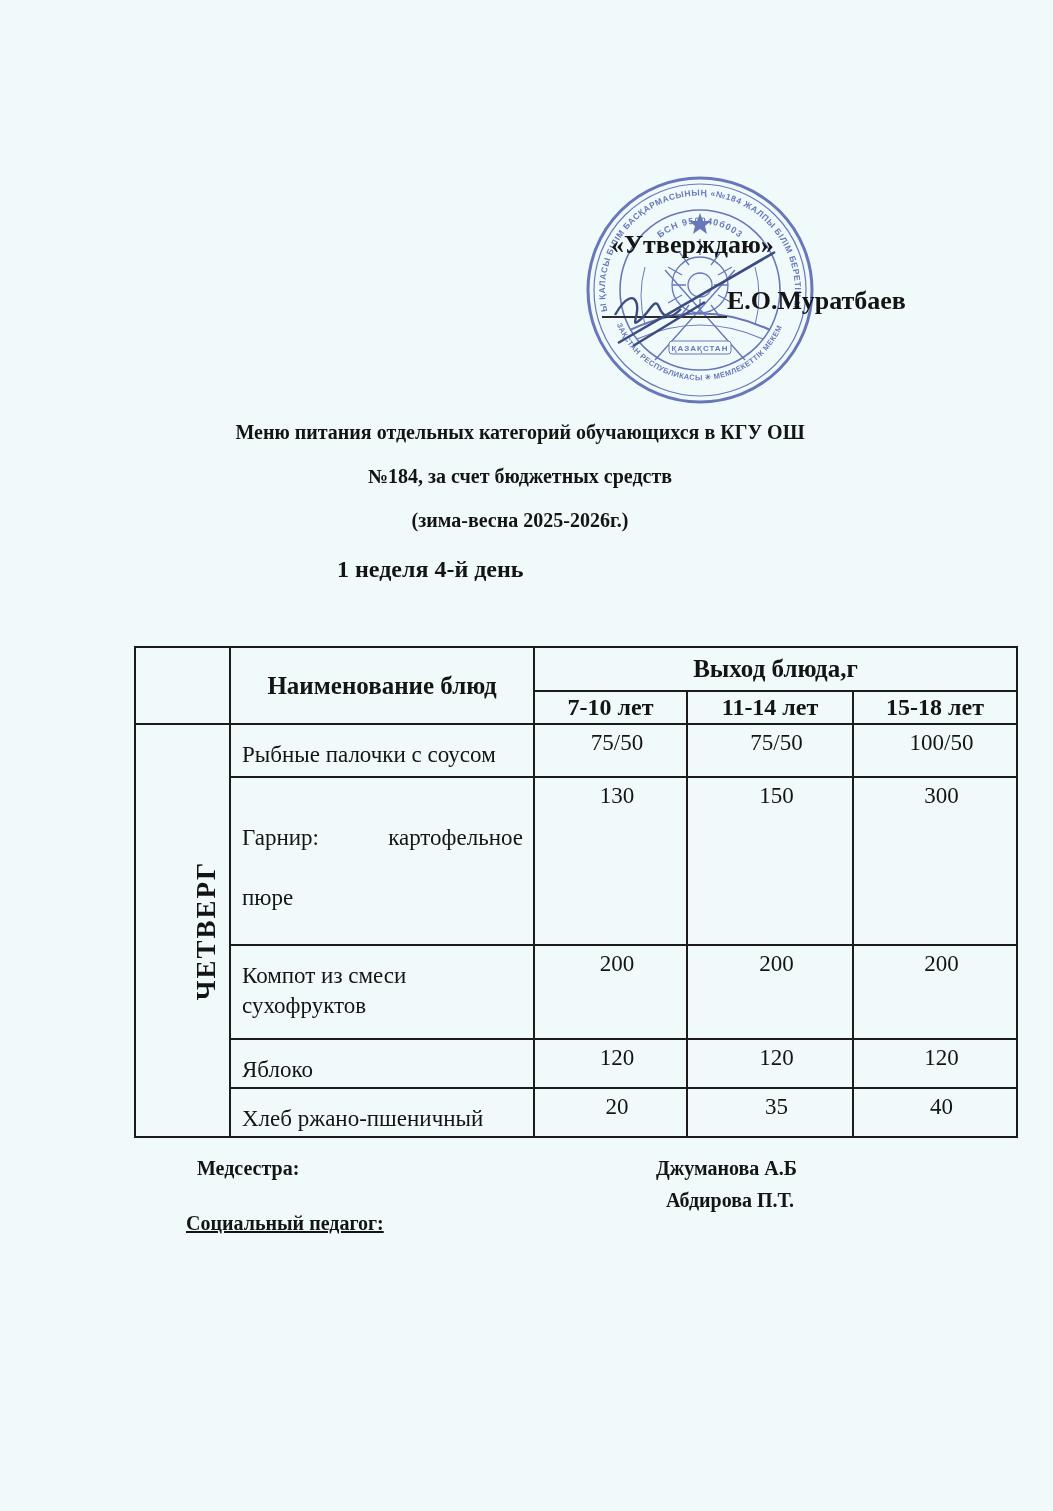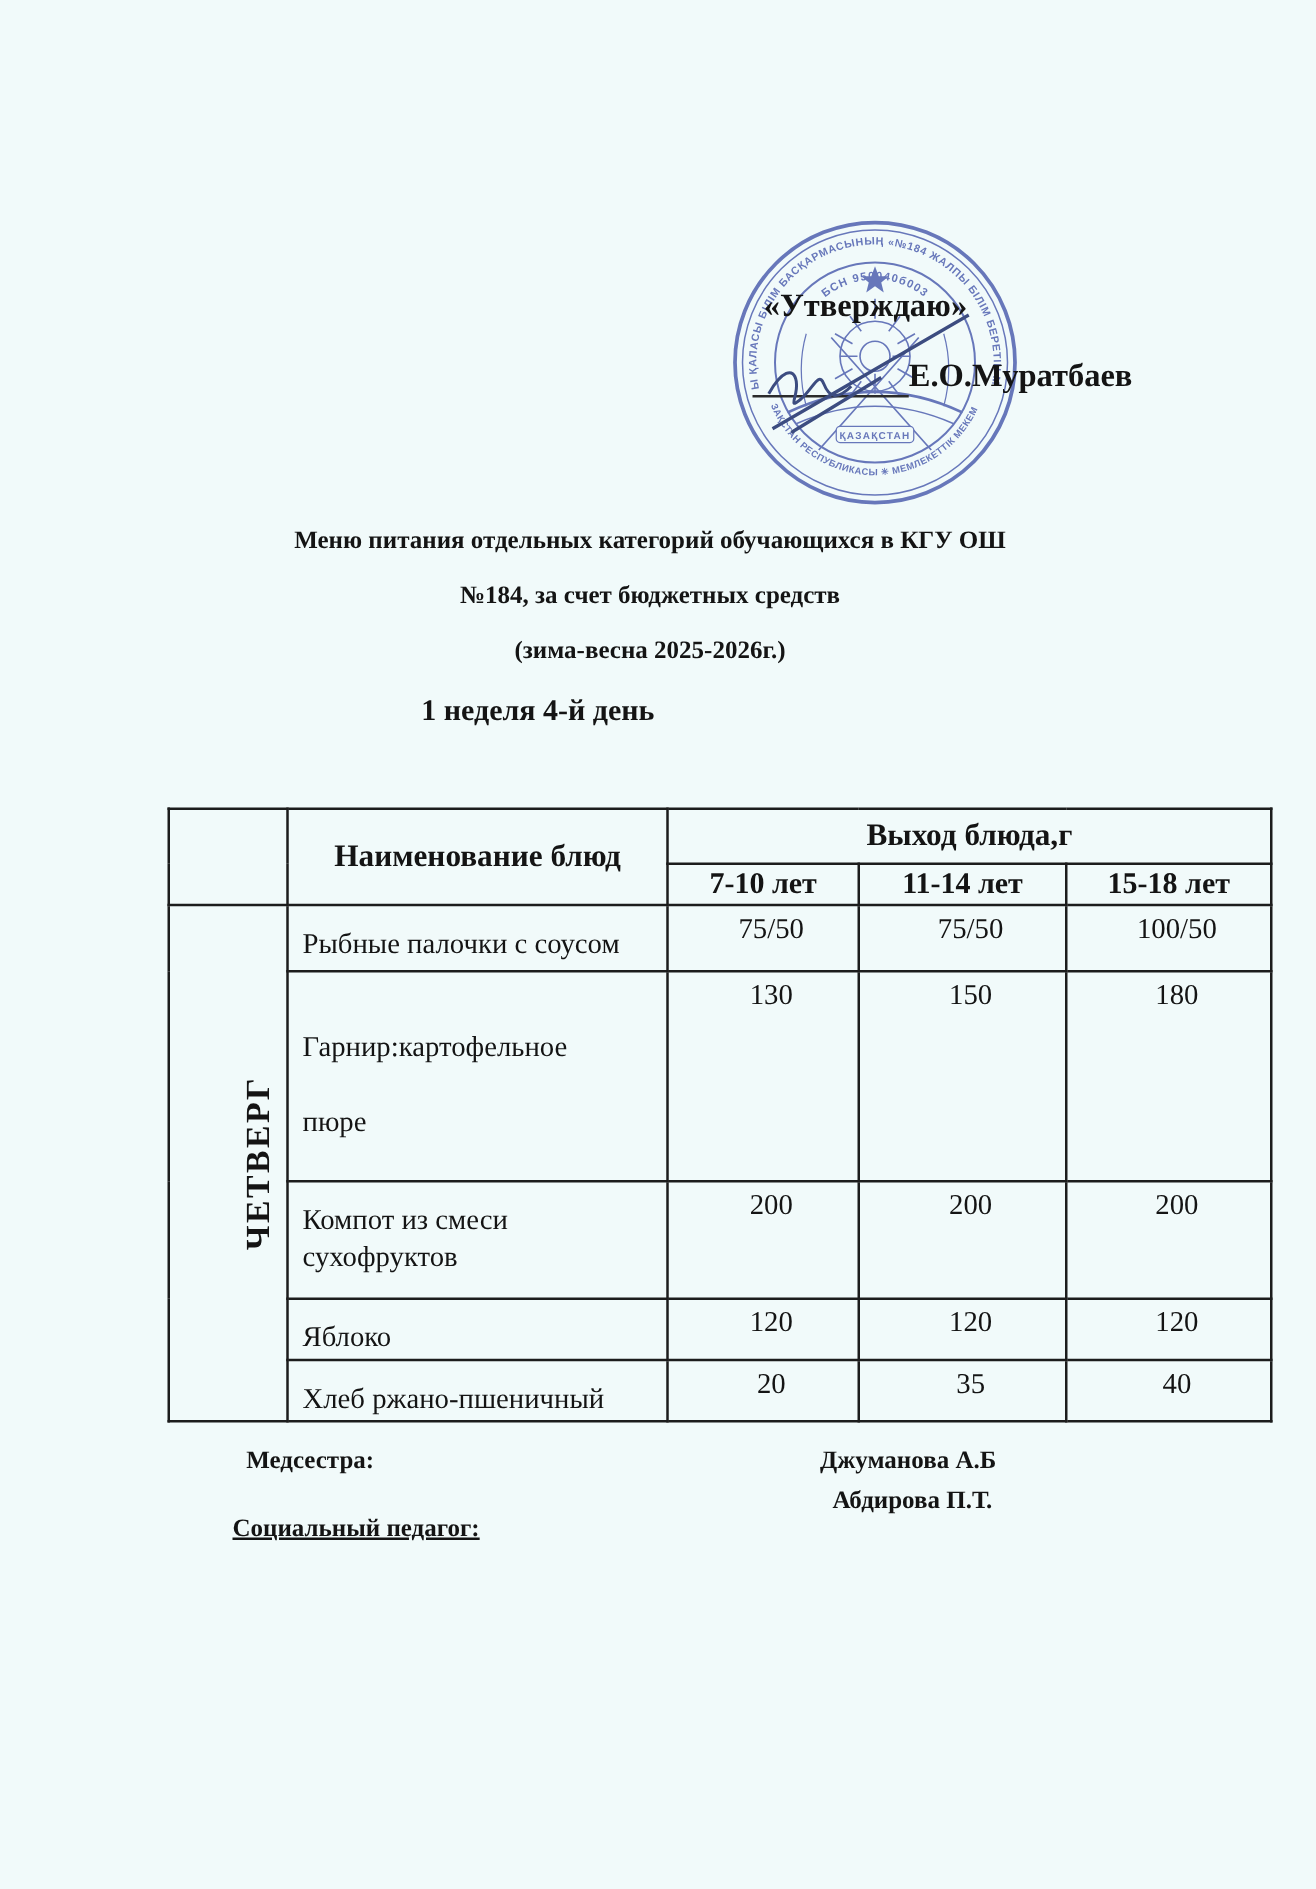--- a/index.html
+++ b/index.html
@@ -34,21 +34,21 @@
              table-layout:fixed;}
   table.menu td{border:2px solid var(--table_line);overflow:hidden;}
   .c-grouphead,.c-dishhead{font-weight:bold;font-size:25px;text-align:center;vertical-align:middle;}
   .c-age{font-weight:bold;font-size:24px;text-align:center;vertical-align:middle;}
   .c-day{text-align:center;vertical-align:middle;}
   .day-vert{display:inline-block;transform:rotate(-90deg);font-weight:bold;font-size:27px;
             letter-spacing:2px;white-space:nowrap;}
   .c-dish{font-size:23px;padding:15px 10px 2px 11px;vertical-align:top;line-height:1.3;
           white-space:pre-line;}
   .c-val{font-size:23px;text-align:center;vertical-align:top;padding-top:5px;padding-left:14px;}
-  .just-line{display:flex;white-space:normal;}
+  .just-line{display:flex;justify-content:space-between;white-space:normal;}
 
   
   .sig{font-weight:bold;font-size:20px;white-space:nowrap;}
   #sigrole1{left:197px;top:1157px;}
   #sigrole2{left:186px;top:1212px;text-decoration:underline;}
   #signame1{left:656px;top:1157px;}
   #signame2{left:666px;top:1189px;}
 </style>
 </head>
 <body>
@@ -138,21 +138,21 @@
       <tr style="height:75px">
         <td class="c-dish">
           <div class="just-line">
             <span>Гарнир:</span>
             <span>картофельное</span>
           </div>
           <div>пюре</div>
         </td>
         <td class="c-val">130</td>
         <td class="c-val">150</td>
-        <td class="c-val">180</td>
+        <td class="c-val">300</td>
       </tr>
       <tr style="height:94px">
         <td class="c-dish">Компот из смеси
 сухофруктов</td>
         <td class="c-val">200</td>
         <td class="c-val">200</td>
         <td class="c-val">200</td>
       </tr>
       <tr style="height:28px">
         <td class="c-dish">Яблоко</td>

